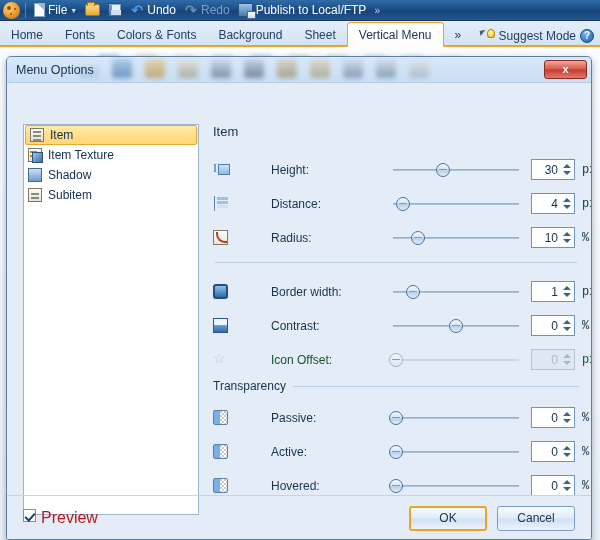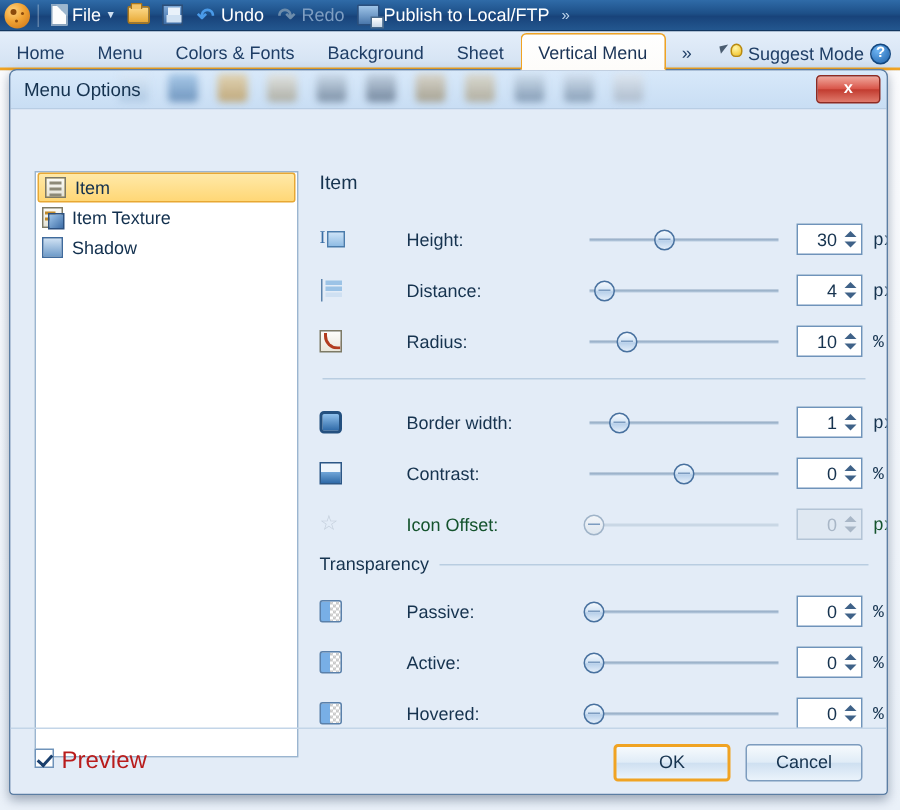--- a/index.html
+++ b/index.html
@@ -94,21 +94,21 @@
   
   .ribbon-body {
     position: absolute; left: 0; top: 47px; width: 600px; height: 493px;
     background: linear-gradient(180deg,#fbfcfe 0%, #eaf1f9 100%);
   }
   .blur-icons { position: absolute; left: 60px; top: 8px; width: 470px; height: 26px; display: flex; gap: 16px; filter: blur(2.2px); opacity: .75; }
   .blur-icons i { width: 22px; height: 22px; display: block; border-radius: 3px; }
 
   
   .dialog {
-    position: absolute; left: 6px; top: 46px; width: 586px; height: 484px;
+    position: absolute; left: 6px; top: 56px; width: 586px; height: 484px;
     border: 1px solid #5c7ea3; border-radius: 5px 5px 3px 3px;
     background: #e4edf8;
     box-shadow: 0 3px 7px rgba(10,30,60,.35);
     overflow: hidden;
   }
   .dlg-titlebar {
     height: 26px; position: relative;
     background: linear-gradient(180deg, rgba(214,232,250,.86) 0%, rgba(196,219,243,.86) 100%);
     border-bottom: 1px solid #b8cde4;
     display: flex; align-items: center;
@@ -284,21 +284,21 @@
     <div class="qat-btn">
       <span class="ico ico-publish"></span>
       <span>Publish to Local/FTP</span>
     </div>
 
     <div class="qat-more">»</div>
   </div>
 
   <div class="tabs">
     <div class="tab">Home</div>
-    <div class="tab">Menu</div>
+    <div class="tab">Fonts</div>
     <div class="tab">Colors &amp; Fonts</div>
     <div class="tab">Background</div>
     <div class="tab">Sheet</div>
     <div class="tab active">Vertical Menu</div>
     <div class="tab">»</div>
 
     <div class="tabs-right">
       <span class="ico ico-suggest"></span>
       <span>Suggest Mode</span>
       <span class="ico-help">?</span>
@@ -349,20 +349,24 @@
           <span>Item</span>
         </div>
         <div class="listitem">
           <span class="li-ico ico-itemtex"></span>
           <span>Item Texture</span>
         </div>
         <div class="listitem">
           <span class="li-ico ico-shadow"></span>
           <span>Shadow</span>
         </div>
+        <div class="listitem">
+          <span class="li-ico ico-subitem"></span>
+          <span>Subitem</span>
+        </div>
       </div>
 
       <div class="panel">
         <div class="panel-title">Item</div>
 
         <div class="row">
           <span class="row-ico gi-height"></span>
           <span class="lbl">Height:</span>
           <span class="slider">
             <span class="track"></span>

